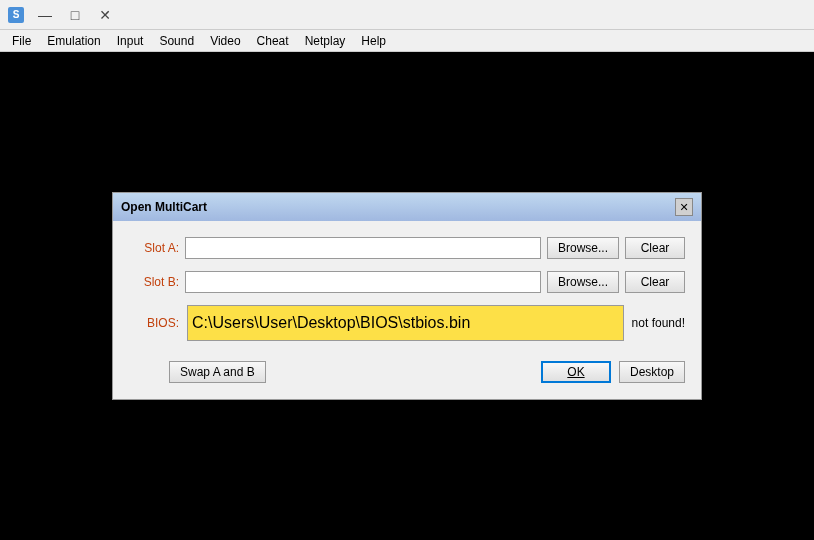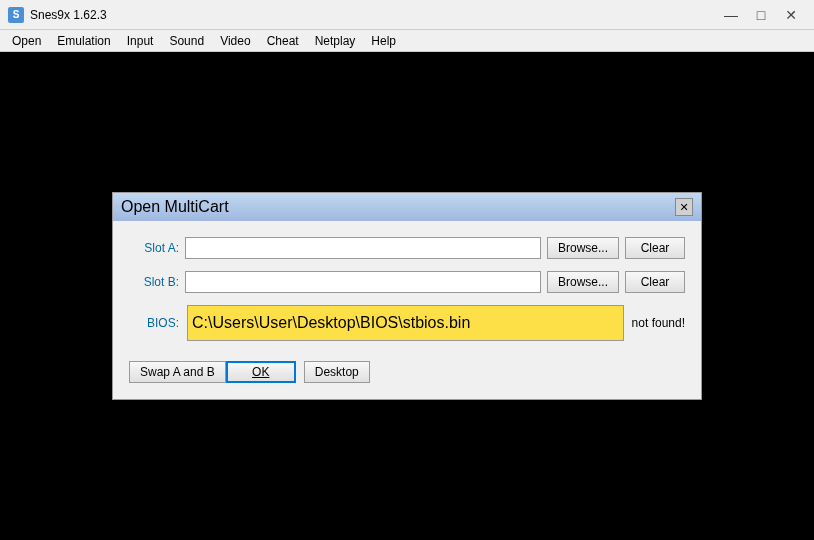--- a/index.html
+++ b/index.html
@@ -109,22 +109,22 @@
     .dialog-title-bar {
       background: linear-gradient(to bottom, #c0d8f0, #a0b8e0);
       height: 28px;
       display: flex;
       align-items: center;
       padding: 0 8px;
       justify-content: space-between;
     }
 
     .dialog-title-text {
-      font-size: 16px;
-      font-weight: normal;
+      font-size: 12px;
+      font-weight: bold;
       color: #000;
     }
 
     .dialog-close-btn {
       width: 18px;
       height: 18px;
       background: #d0d0d0;
       border: 1px solid #888;
       cursor: pointer;
       display: flex;
@@ -143,21 +143,21 @@
       display: flex;
       align-items: center;
       margin-bottom: 12px;
       gap: 6px;
     }
 
     .form-label {
       width: 50px;
       text-align: right;
       font-size: 12px;
-      color: #0369a1;
+      color: #c2410c;
       flex-shrink: 0;
     }
 
     .form-input {
       flex: 1;
       height: 22px;
       border: 1px solid #999;
       background: #fff;
       padding: 0 4px;
       font-size: 12px;
@@ -200,43 +200,44 @@
 
     .not-found-text {
       font-size: 12px;
       color: #000;
       flex-shrink: 0;
     }
 
     .dialog-footer {
       display: flex;
       align-items: center;
+      justify-content: space-between;
       padding-top: 4px;
+      margin-left: 40px;
     }
 
     .footer-right {
       display: flex;
       gap: 8px;
     }
   </style>
 </head>
 <body>
 
 <div class="title-bar">
   <div class="title-bar-icon">S</div>
-  <span class="title-bar-text">Snes9x 1.62.3</span>
   <div class="title-bar-controls">
     <button class="title-bar-btn">—</button>
     <button class="title-bar-btn">□</button>
     <button class="title-bar-btn close">✕</button>
   </div>
 </div>
 
 <div class="menu-bar">
-  <span class="menu-item">Open</span>
+  <span class="menu-item">File</span>
   <span class="menu-item">Emulation</span>
   <span class="menu-item">Input</span>
   <span class="menu-item">Sound</span>
   <span class="menu-item">Video</span>
   <span class="menu-item">Cheat</span>
   <span class="menu-item">Netplay</span>
   <span class="menu-item">Help</span>
 </div>
 
 <div class="main-area">

